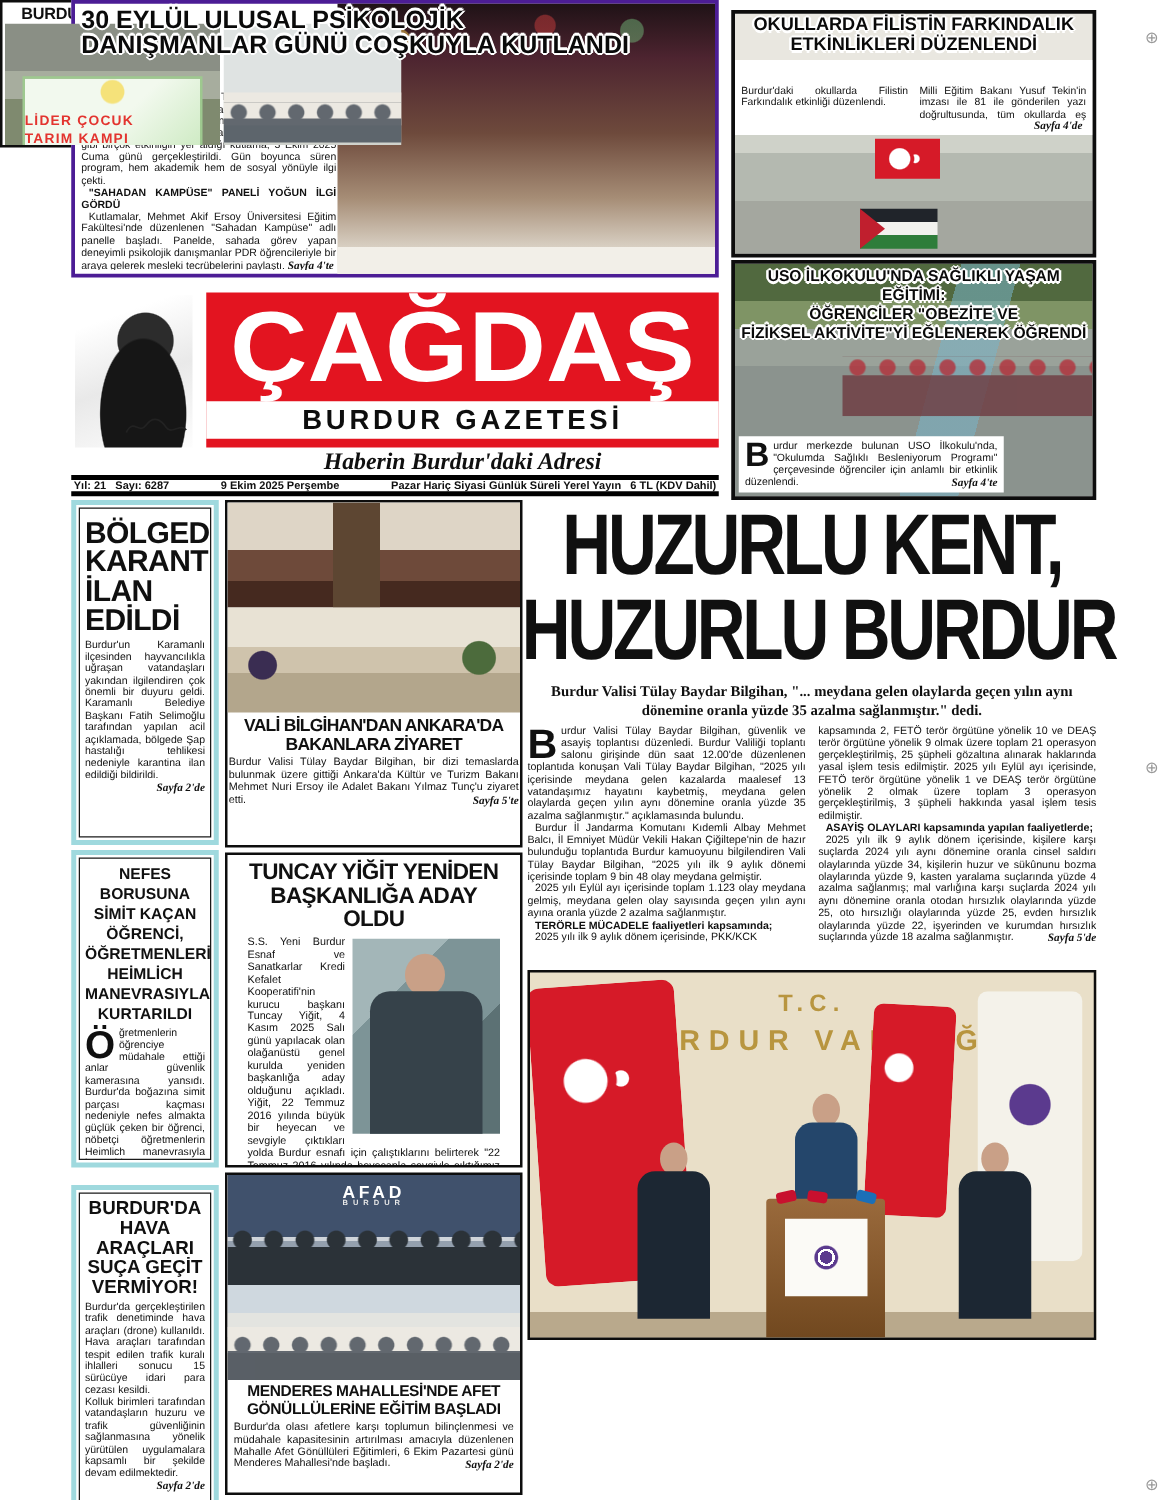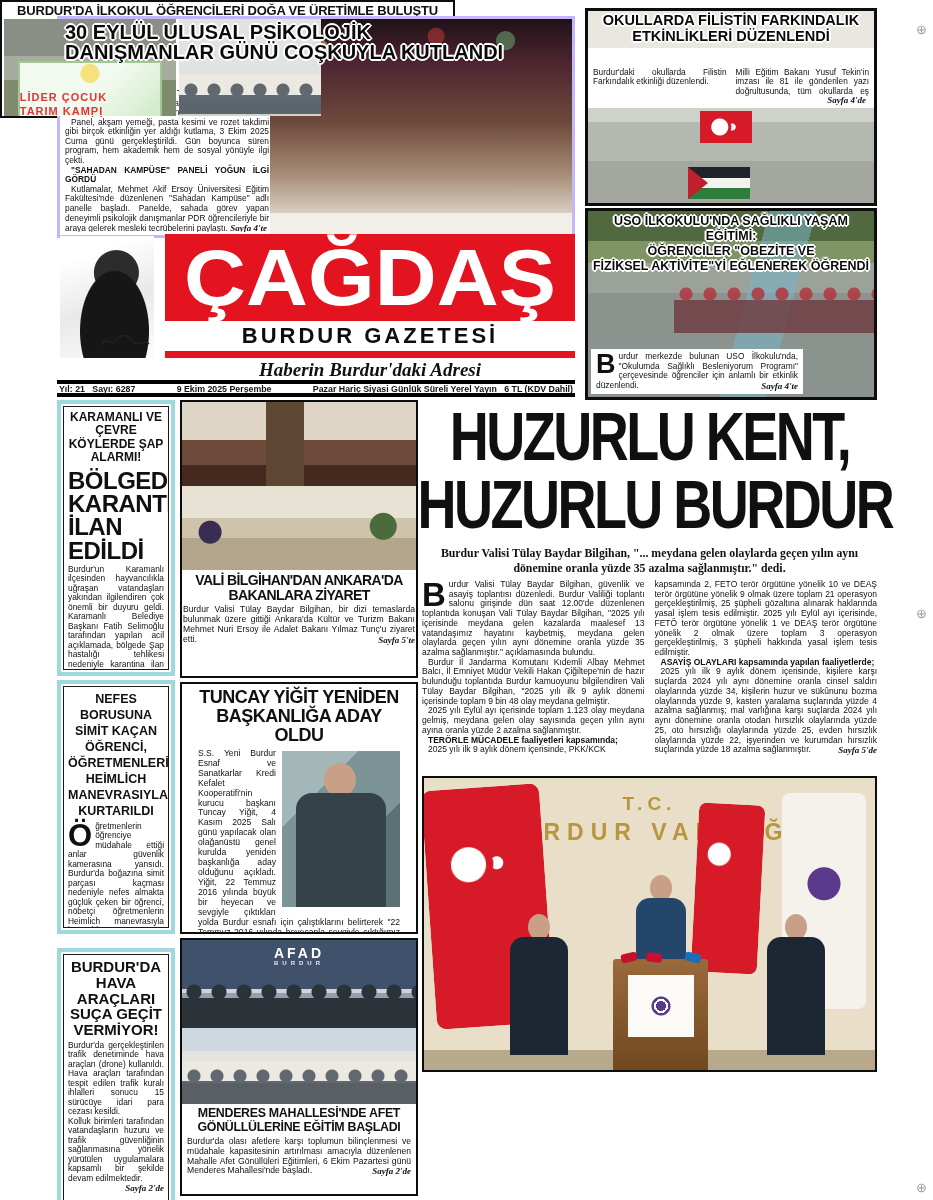--- a/index.html
+++ b/index.html
@@ -22,21 +22,21 @@
     font-family:"Liberation Serif", serif; font-style:italic; font-weight:bold;
     font-size:9px; white-space:nowrap;
   }
   .dropcap {
     float:left; font-weight:bold; font-size:27px; line-height:0.82;
     margin:1px 3px 0 0;
   }
   .reg { position:absolute; right:6px; color:#9a9a9a; font-size:13px; }
 
   
-  #art-psiko { left:57px; top:16px; width:518px; height:222px; border:3px solid #c4b5fd; background:#fff; }
+  #art-psiko { left:57px; top:0; width:518px; height:222px; border:3px solid #4c1d95; background:#fff; }
   .psiko-photo { position:absolute; left:210px; top:0; right:0; bottom:0;
     background:
       radial-gradient(circle at 16% 14%, rgba(235,190,80,.55) 0 10px, transparent 11px),
       radial-gradient(circle at 78% 10%, rgba(120,200,130,.45) 0 9px, transparent 10px),
       radial-gradient(circle at 55% 8%, rgba(200,60,60,.5) 0 8px, transparent 9px),
       linear-gradient(0deg,#f2efe8 0 10%, transparent 10%),
       linear-gradient(180deg,#1f1216 0%,#4d2430 20%,#6e4a3c 48%,#a68d76 72%,#d8cfc2 90%,#efece6 100%);
   }
   .psiko-headline { position:absolute; left:5px; top:3px; width:455px; font-size:20px; line-height:1.02; z-index:2; }
   .psiko-body { position:absolute; left:5px; top:70px; width:204px; bottom:3px; font-size:8.4px; overflow:hidden; }
@@ -81,21 +81,21 @@
     display:flex; flex-direction:column; align-items:center; }
   .cagdas { flex:1; display:flex; align-items:center; color:#fff; font-weight:bold;
     font-size:78px; line-height:.9; transform:scale(1.1,1.02); transform-origin:center center; letter-spacing:0; }
   .gazband { width:100%; height:30px; margin-bottom:7px; background:#fff; display:flex; align-items:center;
     justify-content:center; font-weight:bold; font-size:22px; letter-spacing:3px; color:#0d0d0d; }
   #tagline { left:165px; top:359px; width:410px; text-align:center;
     font-family:"Liberation Serif", serif; font-style:italic; font-weight:bold; font-size:19px; }
 
   
   #infobar { left:57px; top:380px; width:518px; height:17px; border-top:4px solid #000; border-bottom:4px solid #000;
-    display:flex; align-items:center; justify-content:space-between; font-weight:bold; font-size:8.8px; padding:0 2px; gap:4px; }
+    display:flex; align-items:flex-end; justify-content:space-between; font-weight:bold; font-size:8.8px; padding:0 2px; gap:4px; }
   #infobar .seg { white-space:nowrap; }
 
   
   .cyanbox { position:absolute; left:57px; width:118px; border:4px solid #9fd9de; background:#fff; padding:2px; }
   .cyan-inner { border:1px solid #1a1a1a; height:100%; padding:4px 4px; overflow:hidden; background:#fff; }
   #box-karamanli { top:400px; height:276px; }
   .kicker { font-size:12px; font-weight:bold; text-align:center; line-height:1.12; }
   .karam-h { font-size:24px; font-weight:bold; text-align:left; line-height:.97; letter-spacing:-0.5px; margin:4px 0 3px; }
   .smallbody { font-size:8.4px; text-align:justify; line-height:1.13; }
   #box-simit { top:680px; height:254px; }
@@ -264,21 +264,20 @@
   <div class="abs" id="tagline">Haberin Burdur'daki Adresi</div>
 
   <div class="abs" id="infobar">
     <span class="seg"><span>Yıl: 21</span>&nbsp;&nbsp;&nbsp;<span>Sayı: 6287</span></span>
     <span class="seg">9 Ekim 2025 Perşembe</span>
     <span class="seg"><span>Pazar Hariç Siyasi Günlük Süreli Yerel Yayın</span>&nbsp;&nbsp;&nbsp;<span>6 TL (KDV Dahil)</span></span>
   </div>
 
   <div class="cyanbox" id="box-karamanli">
     <div class="cyan-inner">
-      <div class="kicker">KARAMANLI VE ÇEVRE KÖYLERDE ŞAP ALARMI!</div>
       <div class="karam-h">BÖLGEDE KARANTİNA İLAN EDİLDİ</div>
       <div class="smallbody">
         <span>Burdur'un Karamanlı ilçesinden hayvancılıkla uğraşan vatandaşları yakından ilgilendiren çok önemli bir duyuru geldi. Karamanlı Belediye Başkanı Fatih Selimoğlu tarafından yapılan acil açıklamada, bölgede Şap hastalığı tehlikesi nedeniyle karantina ilan edildiği bildirildi.</span>
         <span class="ref" style="float:right">Sayfa 2'de</span>
       </div>
     </div>
   </div>
 
   <div class="cyanbox" id="box-simit">
     <div class="cyan-inner">

